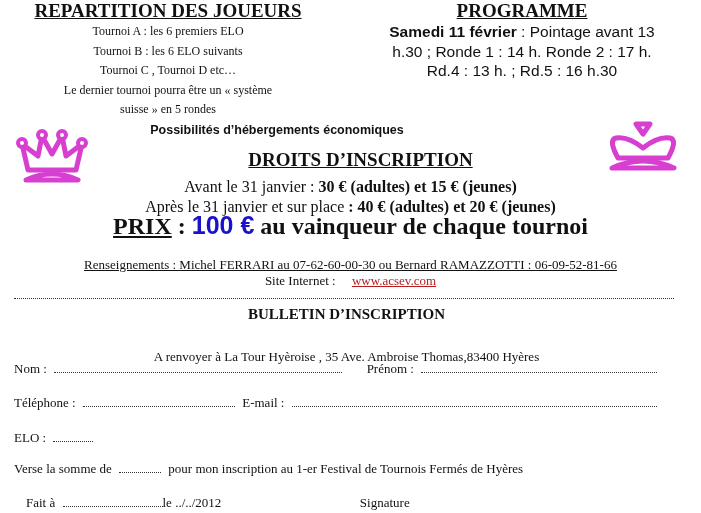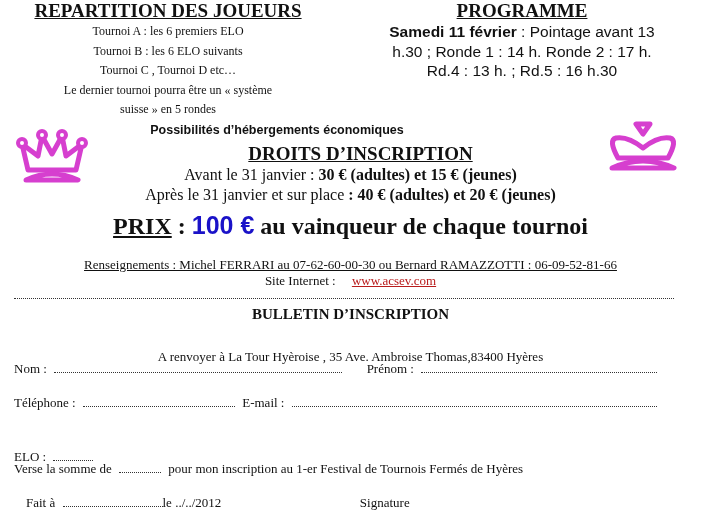--- a/index.html
+++ b/index.html
@@ -20,36 +20,36 @@
   #programme h2 { margin: 0; font-size: 19px; line-height: 22px; font-weight: bold; text-decoration: underline; }
   #programme .line { font-size: 15.5px; line-height: 19.5px; }
 
   #heberg { left: 0; width: 554px; top: 123px; font-size: 12.5px; font-weight: bold; }
 
   .crown { position: absolute; }
   #crown-left { left: 16px; top: 128px; width: 72px; height: 56px; }
   #crown-right { left: 604px; top: 118px; width: 78px; height: 54px; }
 
   #droits { left: 0; width: 701px; top: 143px; }
-  #droits h2 { margin: 0; font-size: 19px; line-height: 22px; font-weight: bold; text-decoration: underline; padding-left: 20px; }
+  #droits h2 { margin: 6px; font-size: 19px; line-height: 22px; font-weight: bold; text-decoration: underline; padding-left: 20px; }
   #droits .line { font-size: 16px; line-height: 20px; }
 
   #prix { left: 0; width: 701px; top: 210px; font-size: 24px; line-height: 30px; }
   #prix .label { font-weight: bold; text-decoration: underline; }
   #prix .amount { color: #1a12c8; font-weight: bold; font-size: 25px; }
   #prix .rest { font-weight: bold; }
 
   #renseign { left: 0; width: 701px; top: 257px; font-size: 13px; line-height: 16px; text-decoration: underline; }
   #site-row { left: 0; width: 701px; top: 273px; font-size: 13px; line-height: 16px; }
   #site-link { color: #b91c1c; text-decoration: underline; }
 
   .dotline { position: absolute; height: 0; border-top: 1.5px dotted #333; }
   #sep { left: 14px; top: 298px; width: 660px; }
 
-  #bulletin { left: 16px; width: 669px; top: 305px; }
+  #bulletin { left: 0; width: 669px; top: 305px; padding-left: 12px; }
   #bulletin h2 { margin: 0; font-size: 15px; line-height: 19px; font-weight: bold; }
   #bulletin .line { font-size: 13px; line-height: 16px; margin-top: 25px; }
 
   .form-row { position: absolute; left: 14px; font-size: 13px; line-height: 16px; white-space: nowrap; }
   .field { display: inline-block; border-bottom: 1.5px dotted #333; height: 10px; vertical-align: baseline; margin: 0 4px; }
 </style>
 </head>
 <body>
 
 <div id="repartition" class="abs serif center">
@@ -129,21 +129,21 @@
   <span class="field" style="width:236px;"></span>
 </div>
 
 <div class="form-row serif" style="top:395px;">
   <span>Téléphone :</span>
   <span class="field" style="width:152px;"></span>
   <span>E-mail :</span>
   <span class="field" style="width:365px;"></span>
 </div>
 
-<div class="form-row serif" style="top:449px;">
+<div class="form-row serif" style="top:430px;">
   <span>ELO :</span>
   <span class="field" style="width:40px;"></span>
 </div>
 
 <div class="form-row serif" style="top:461px;">
   <span>Verse la somme de</span>
   <span class="field" style="width:42px;"></span>
   <span>pour mon inscription au 1-er Festival de Tournois Fermés de Hyères</span>
 </div>
 

